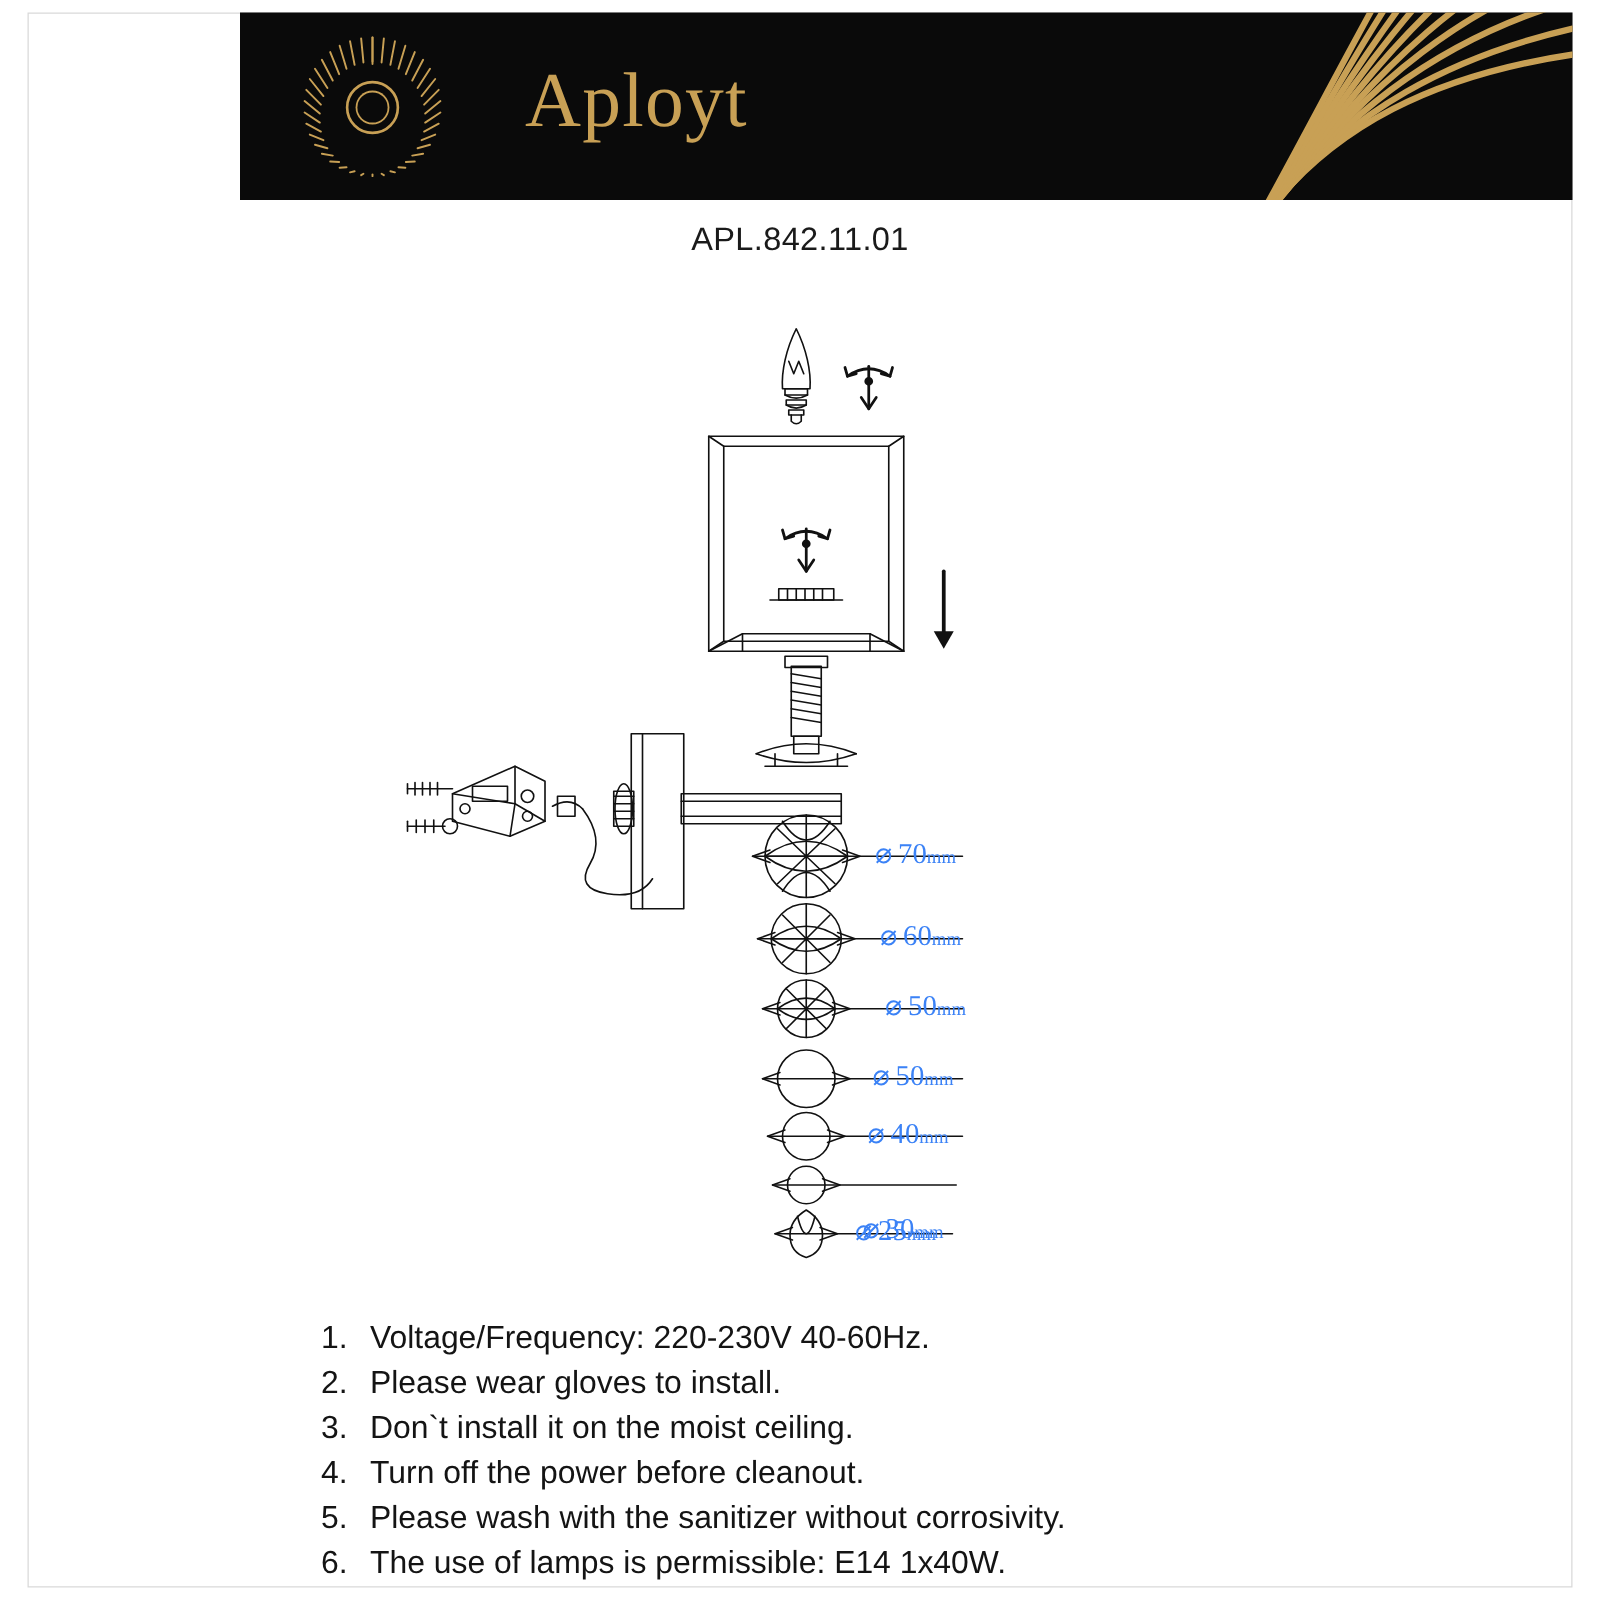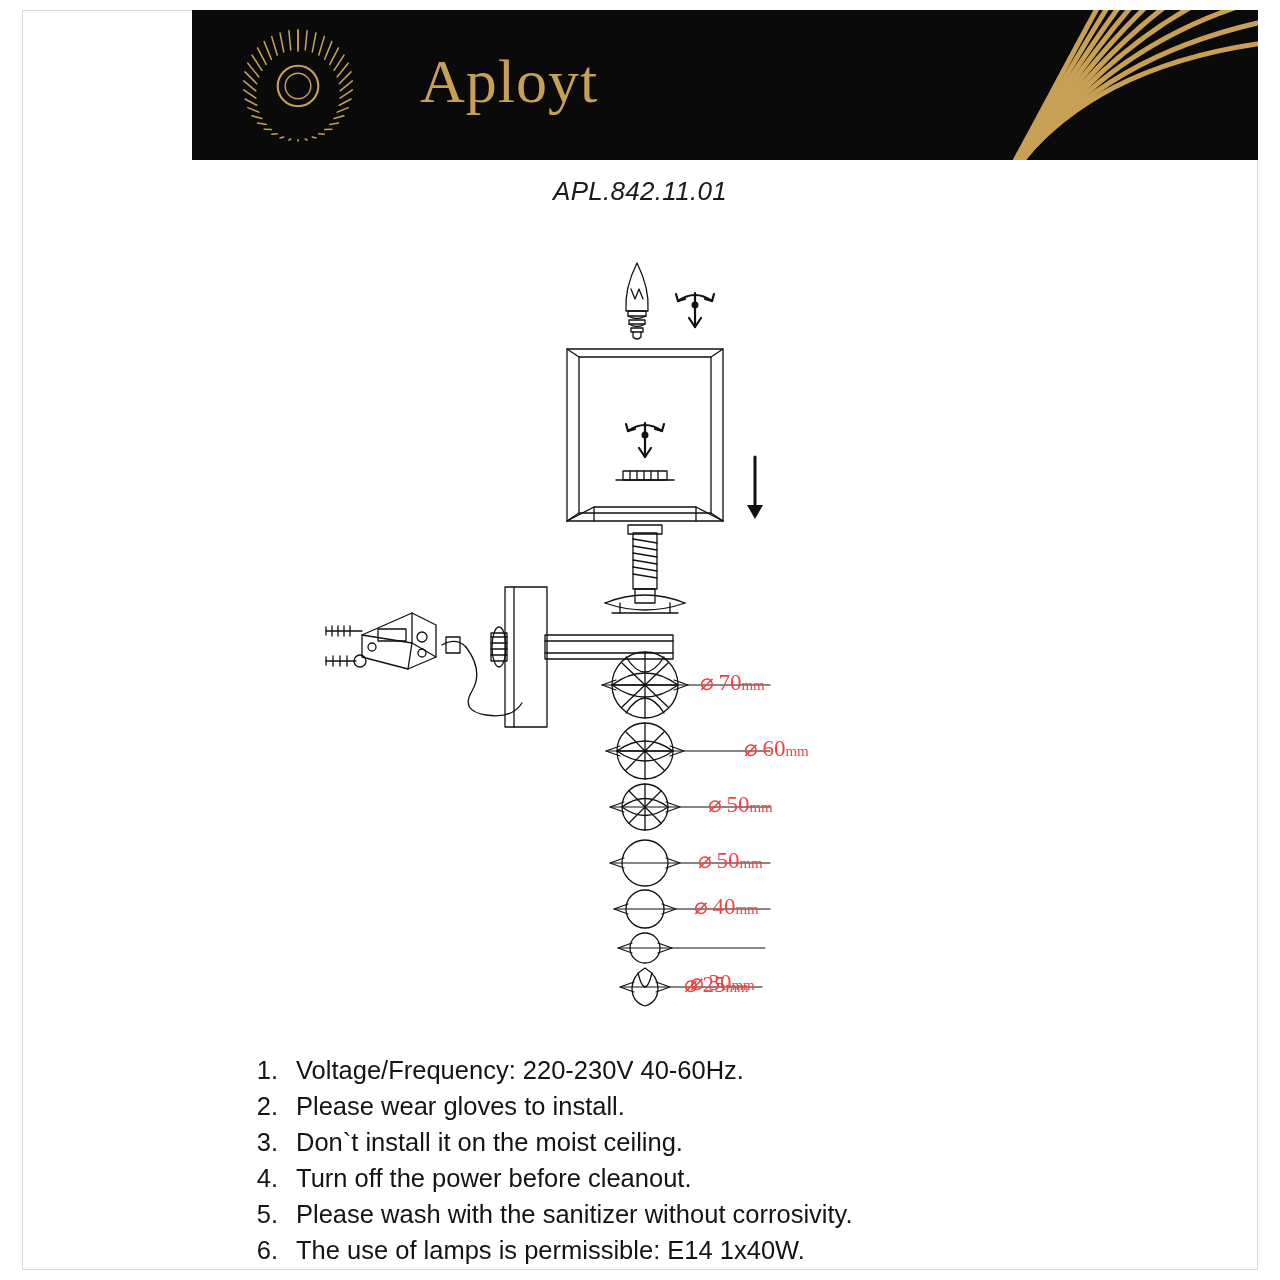--- a/index.html
+++ b/index.html
@@ -76,38 +76,37 @@
   .title-line1 {
     font-size: 26px;
     color: #1a1a1a;
     letter-spacing: 0.3px;
   }
   .title-line2 {
     font-size: 26px;
     color: #1a1a1a;
     margin-top: 6px;
     letter-spacing: 0.3px;
-    font-style: italic;
   }
 
   
   .diagram {
     position: absolute;
     left: 150px;
     top: 245px;
     width: 980px;
     height: 790px;
   }
 
   
   .dim-label {
     position: absolute;
     font-family: "Liberation Serif", serif;
     font-size: 23px;
-    color: #ef4444;
+    color: #3b82f6;
     white-space: nowrap;
   }
   .dim-label .mm {
     font-size: 15px;
   }
 
   
   .notes {
     position: absolute;
     left: 232px;
@@ -396,21 +395,21 @@
           <path d="M470 742 l14 -5 M470 742 l14 5"></path>
           <path d="M520 742 l-14 -5 M520 742 l-14 5"></path>
         </g>
       </g>
     </svg>
 
     
     <div class="dim-label" style="left:550px; top:424px;">
       <span>⌀ 70</span><span class="mm">mm</span>
     </div>
-    <div class="dim-label" style="left:554px; top:490px;margin-left:40px;">
+    <div class="dim-label" style="left:554px; top:490px;">
       <span>⌀ 60</span><span class="mm">mm</span>
     </div>
     <div class="dim-label" style="left:558px; top:546px;">
       <span>⌀ 50</span><span class="mm">mm</span>
     </div>
     <div class="dim-label" style="left:548px; top:602px;">
       <span>⌀ 50</span><span class="mm">mm</span>
     </div>
     <div class="dim-label" style="left:544px; top:648px;">
       <span>⌀ 40</span><span class="mm">mm</span>

